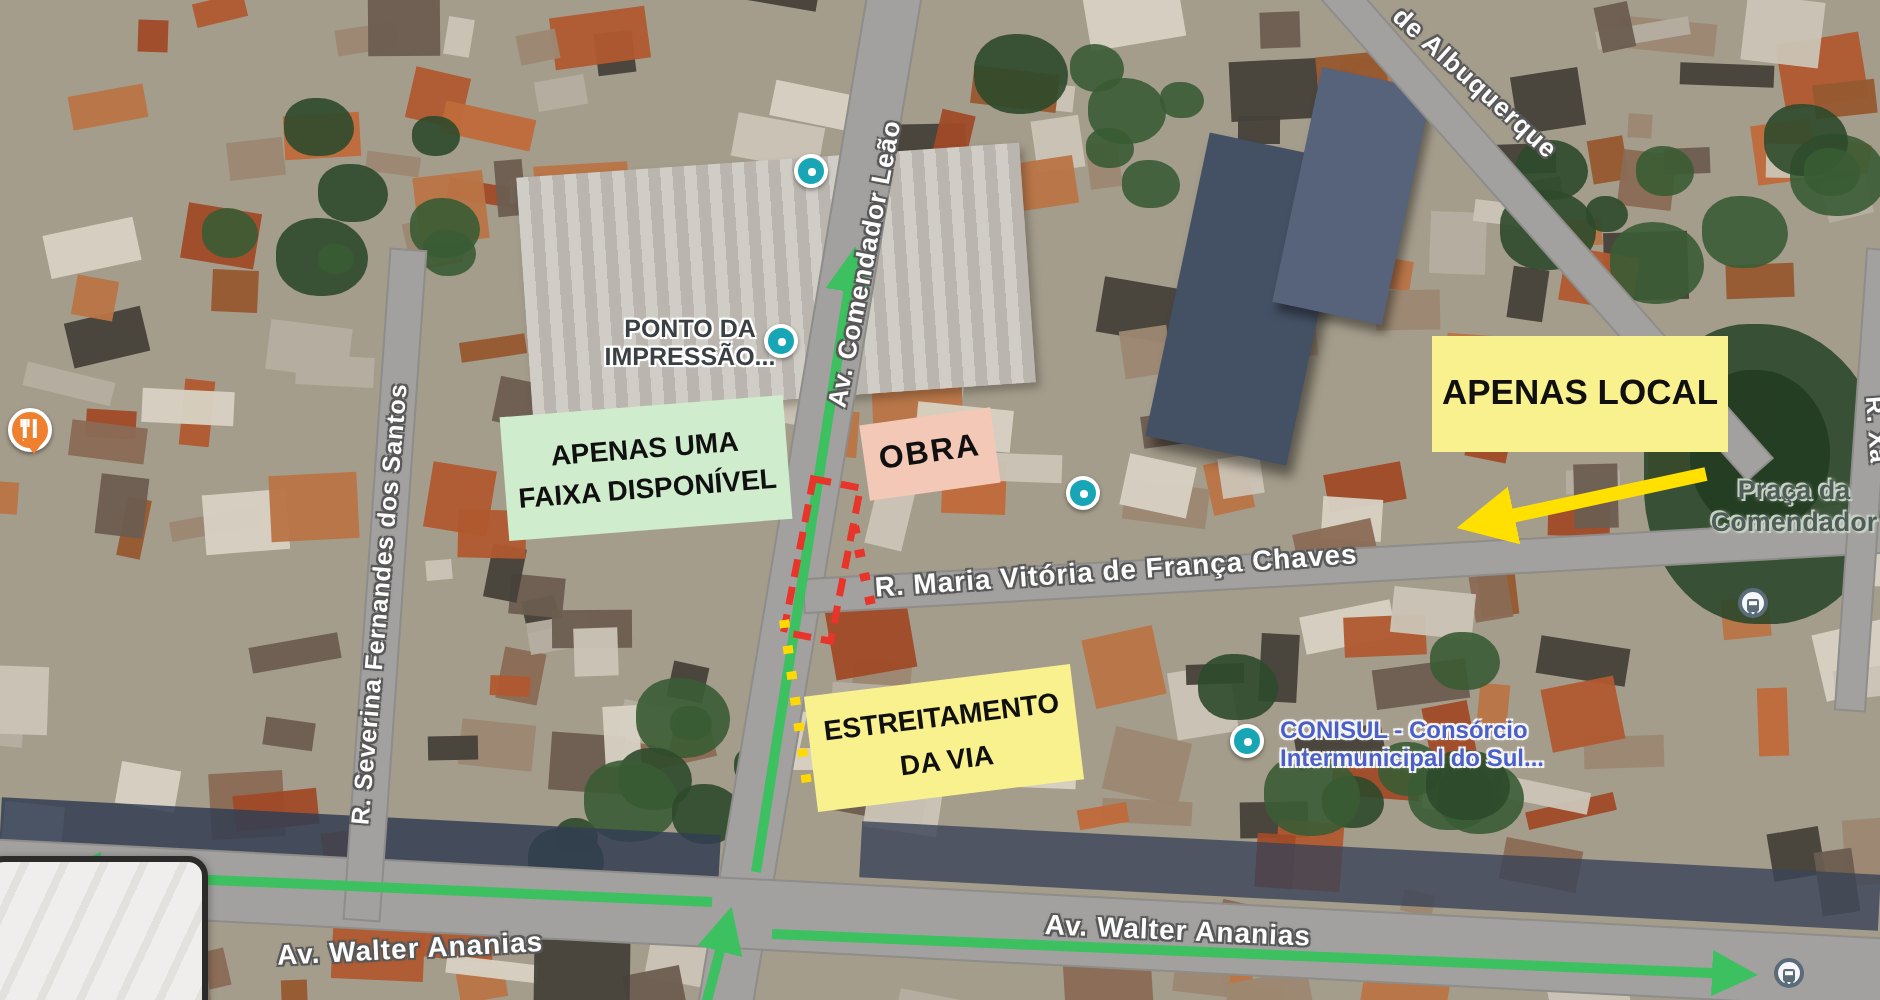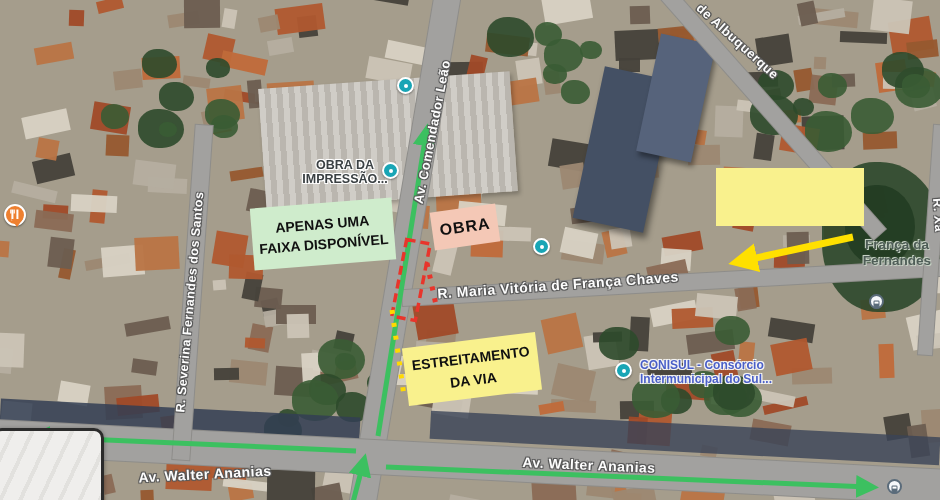--- a/index.html
+++ b/index.html
@@ -388,21 +388,21 @@
     <div class="lbl street" style="left:190px;top:302px;font-size:12.5px;transform:translate(-50%,-50%) rotate(-85deg);">R. Severina Fernandes dos Santos</div>
     <div class="lbl street" style="left:737px;top:42px;transform:translate(-50%,-50%) rotate(42deg);">de Albuquerque</div>
     <div class="lbl street" style="left:558px;top:285px;font-size:14px;transform:translate(-50%,-50%) rotate(-4deg);">R. Maria Vitória de França Chaves</div>
     <div class="lbl street" style="left:205px;top:474px;font-size:14px;transform:translate(-50%,-50%) rotate(-3deg);">Av. Walter Ananias</div>
     <div class="lbl street" style="left:589px;top:465px;font-size:14px;transform:translate(-50%,-50%) rotate(2.5deg);">Av. Walter Ananias</div>
     <div class="lbl street" style="left:938px;top:215px;font-size:12.5px;transform:translate(-50%,-50%) rotate(86deg);">R. Xa</div>
 
     <div class="poi-dot" style="left:397px;top:77px;"></div>
 
     <div class="lbl poi-dark" style="left:345px;top:172px;">
-      <span>OBRA DA</span><br>
+      <span>PONTO DA</span><br>
       <span>IMPRESSÃO...</span>
     </div>
     <div class="poi-dot" style="left:382px;top:162px;"></div>
 
     <div class="pin" style="left:4px;top:204px;">
       <svg width="18" height="18" viewBox="0 0 18 18">
         <rect x="5.4" y="3.5" width="2" height="11" fill="#fff"></rect>
         <rect x="10.4" y="3.5" width="2" height="11" fill="#fff"></rect>
         <rect x="4.2" y="3.5" width="1.2" height="4" fill="#fff"></rect>
         <rect x="7.6" y="3.5" width="1.2" height="4" fill="#fff"></rect>
@@ -411,22 +411,22 @@
 
     <div class="poi-dot" style="left:533px;top:238px;"></div>
 
     <div class="poi-dot" style="left:615px;top:362px;"></div>
     <div class="lbl poi-blue" style="left:640px;top:373px;transform:translate(0,-50%);text-align:left;">
       <span>CONISUL - Consórcio</span><br>
       <span>Intermunicipal do Sul...</span>
     </div>
 
     <div class="lbl park" style="left:897px;top:253px;">
-      <span>França da</span><br>
-      <span>Fernandes</span>
+      <span>Praça da</span><br>
+      <span>Comendador</span>
     </div>
 
     <div class="bus" style="left:869px;top:294px;">
       <svg width="11" height="11" viewBox="0 0 11 11">
           <rect x="2.5" y="1.5" width="6" height="6.5" rx="1.2" fill="#5a6b7a"></rect>
           <rect x="3.5" y="2.6" width="4" height="2" fill="#fff"></rect>
           <circle cx="4" cy="8.8" r="0.9" fill="#5a6b7a"></circle>
           <circle cx="7" cy="8.8" r="0.9" fill="#5a6b7a"></circle>
         </svg>
     </div>
@@ -442,20 +442,21 @@
 
   <div id="notes">
     <div class="note note-green" style="left:252px;top:203px;width:142px;height:62px;font-size:14px;line-height:1.45;transform:rotate(-4.5deg);">
       <span>APENAS UMA</span>
       <span>FAIXA DISPONÍVEL</span>
     </div>
     <div class="note note-salmon" style="left:432px;top:208px;width:66px;height:38px;font-size:16px;letter-spacing:1px;transform:rotate(-8deg);">
       <span>OBRA</span>
     </div>
     <div class="note note-yellow" style="left:716px;top:168px;width:148px;height:58px;font-size:17.5px;line-height:1.55;">
+      <span>APENAS LOCAL</span>
     </div>
     <div class="note note-yellow" style="left:405px;top:340px;width:134px;height:58px;font-size:14px;line-height:1.6;transform:rotate(-7deg);">
       <span>ESTREITAMENTO</span>
       <span>DA VIA</span>
     </div>
   </div>
 
   <div class="inset"></div>
 </div>
 

